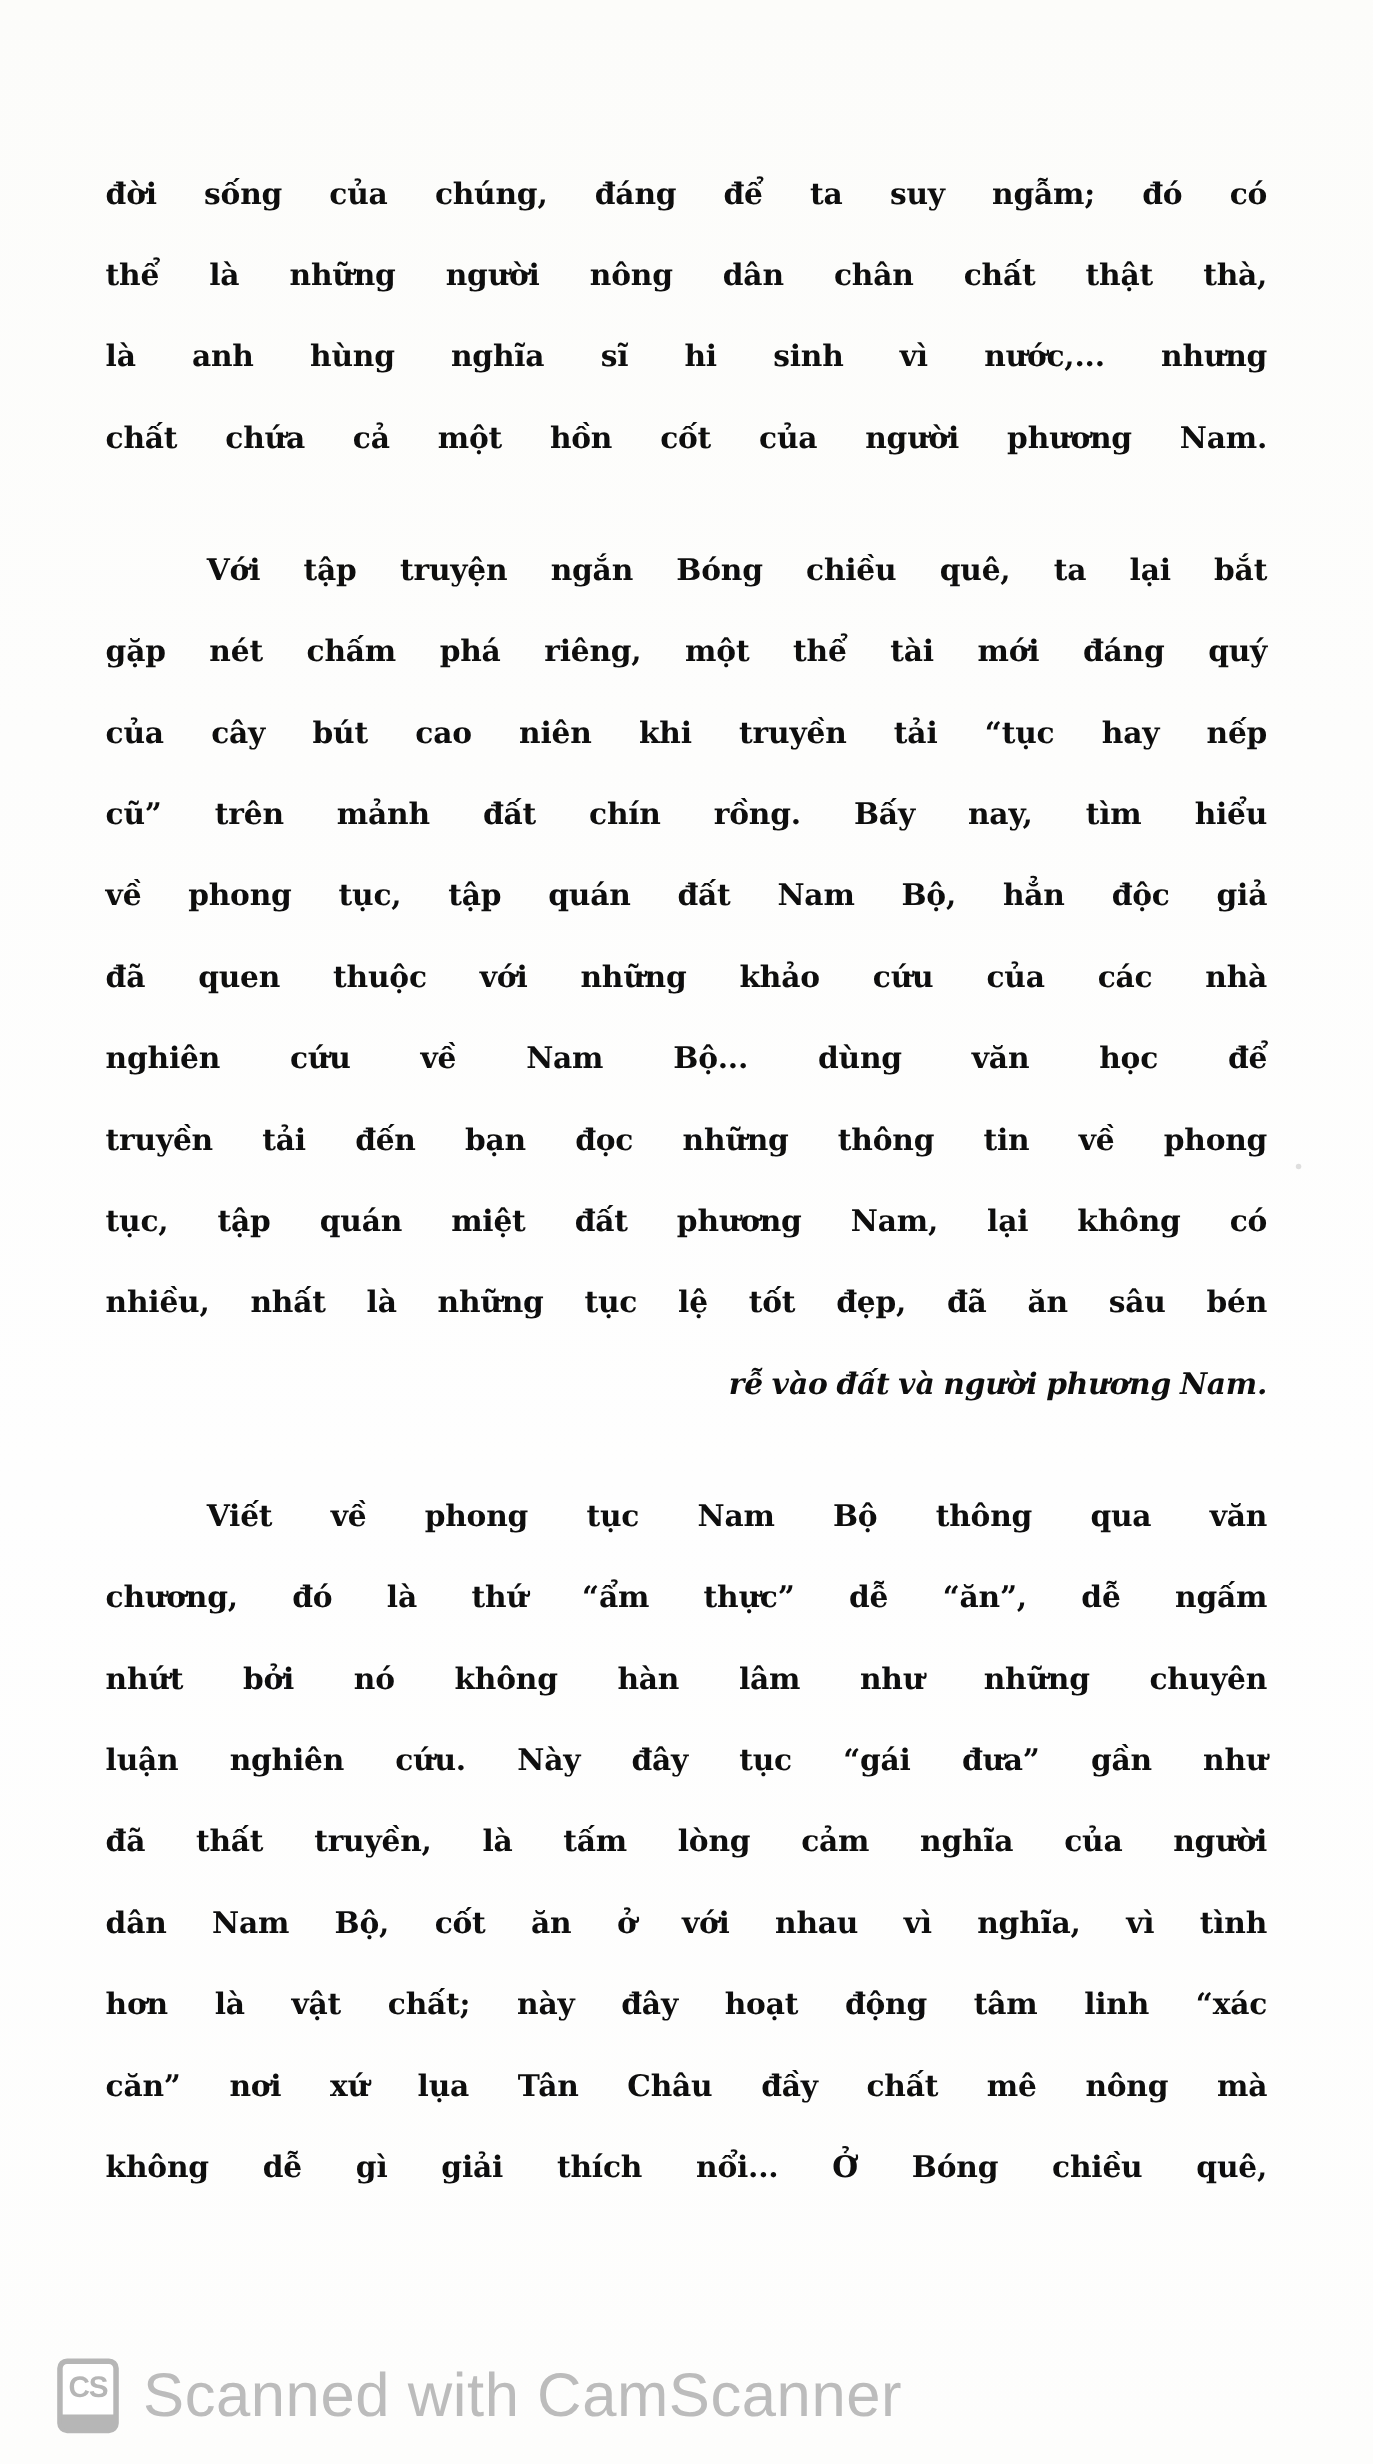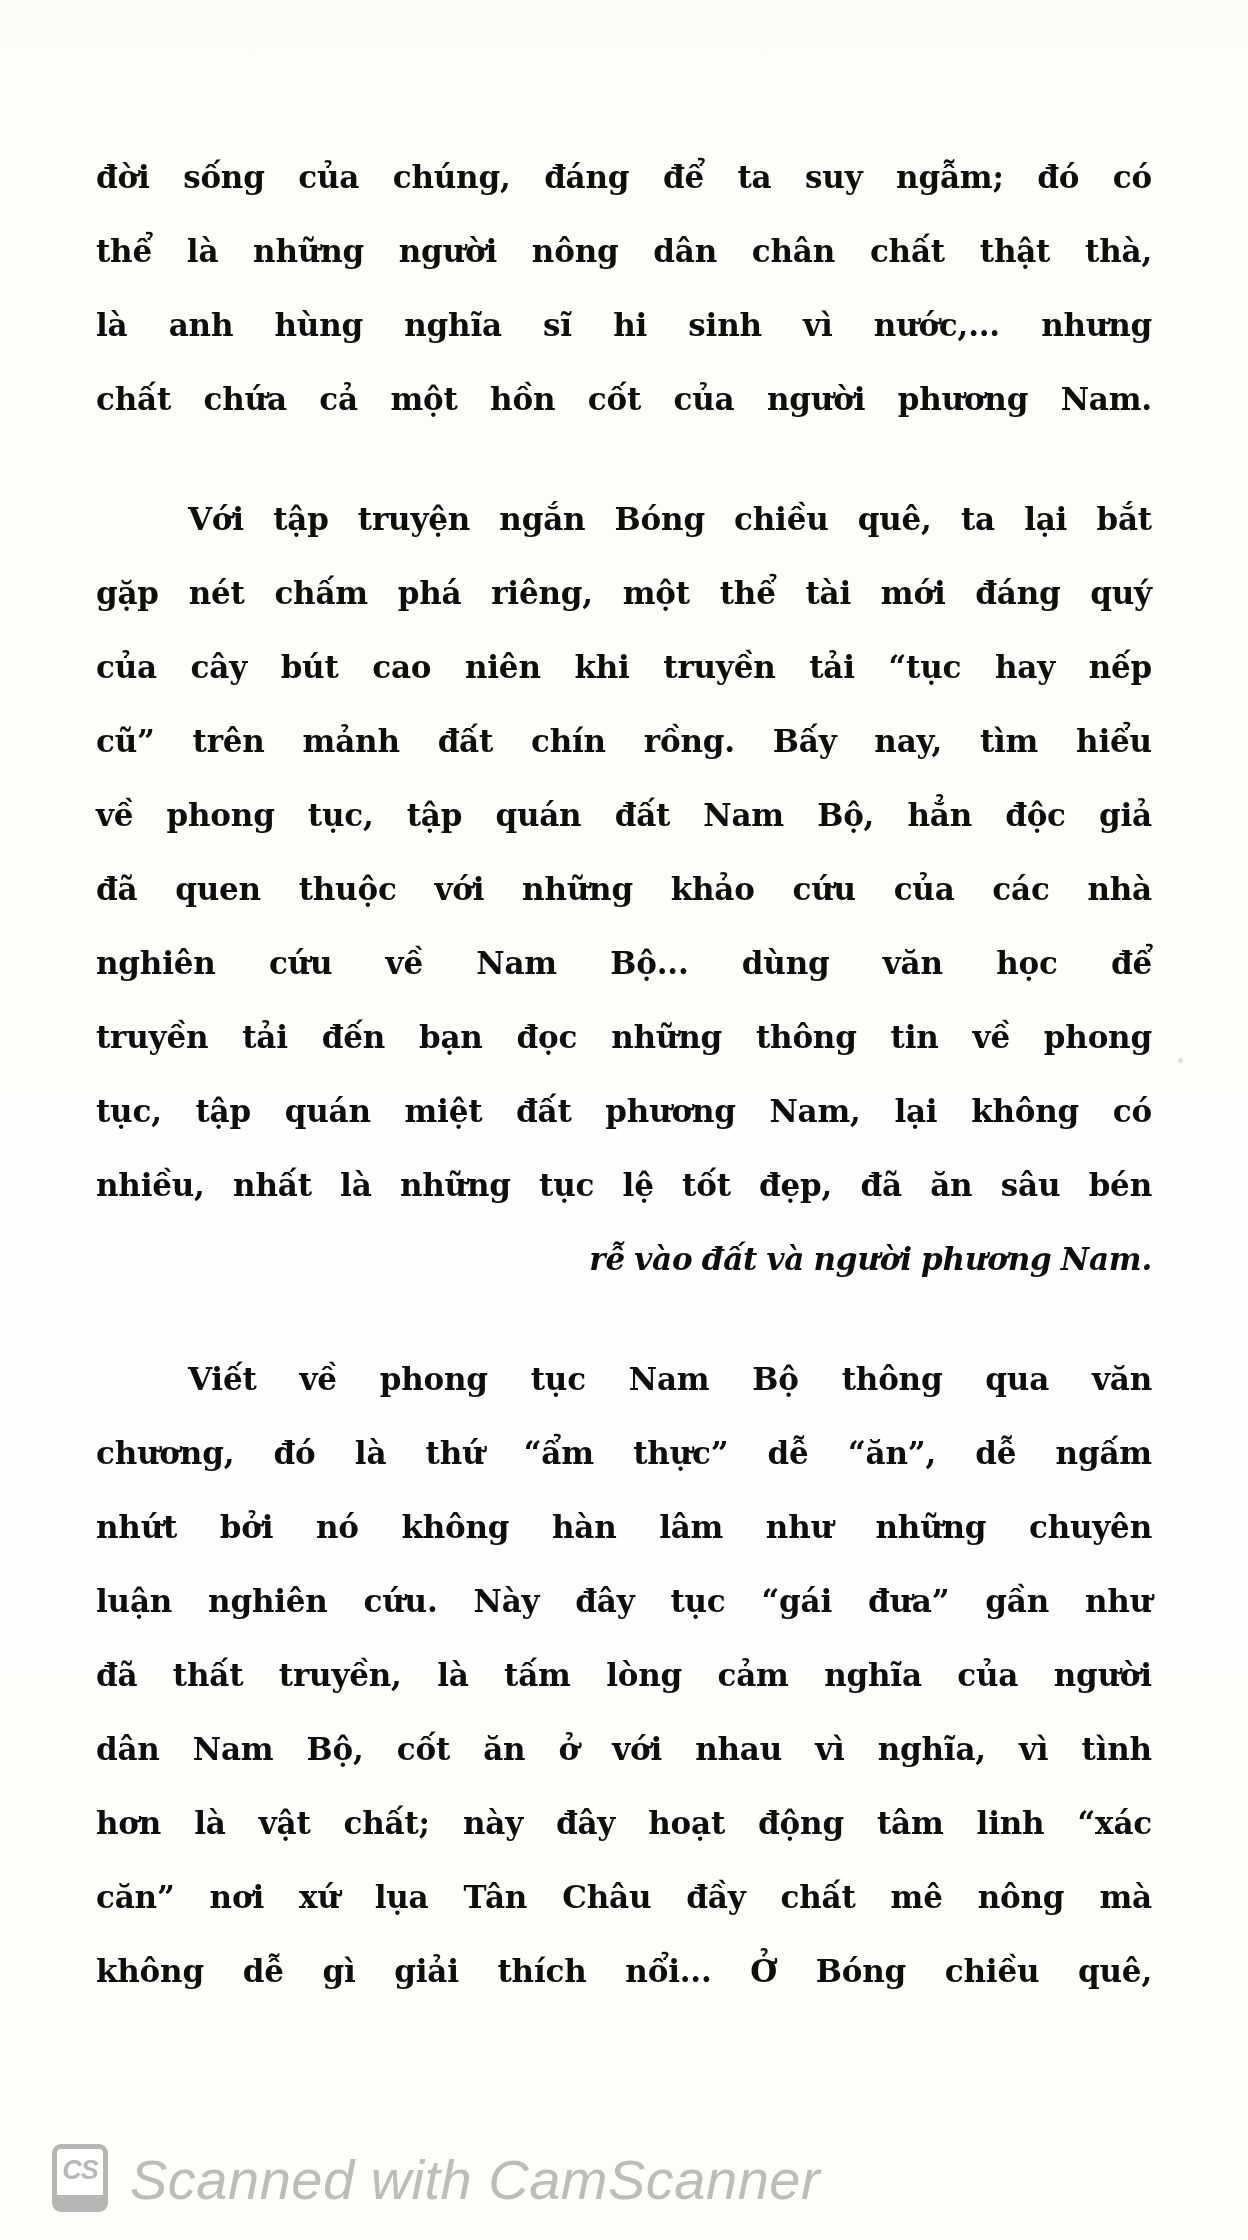--- a/index.html
+++ b/index.html
@@ -18,43 +18,42 @@
   .text-block{
     position:absolute;
     left:96px;top:140px;width:1056px;
     color:#0e0e0e;
   }
   .para{margin-bottom:46px;}
   .line{
     display:flex;
     height:74px;
     align-items:baseline;
-    font-size:31px;
+    font-size:27px;
     font-weight:600;
     letter-spacing:-0.2px;
   }
   .line span{line-height:74px;white-space:pre;}
   .line.just{justify-content:space-between;}
   .line.nojust{justify-content:flex-end;column-gap:0.30em;font-style:italic;}
   .line.indent{padding-left:92px;}
   .it{}
 
   .speck{
     position:absolute;
     left:1178px;top:1058px;
     width:5px;height:5px;border-radius:50%;
     background:#c4c4c4;opacity:.55;
   }
 
   .watermark{
     position:absolute;
     left:52px;top:2144px;
-    display:flex;align-items:flex-end;gap:22px;
+    display:flex;align-items:flex-start;gap:22px;
     font-family:"Liberation Sans", sans-serif;
-    font-style:italic;
   }
   .cs-icon{
     width:46px;height:58px;
     border:5px solid #b6b6b6;
     border-radius:9px;
     position:relative;
     background:#ffffff;
     flex:0 0 auto;
   }
   .cs-letters{

